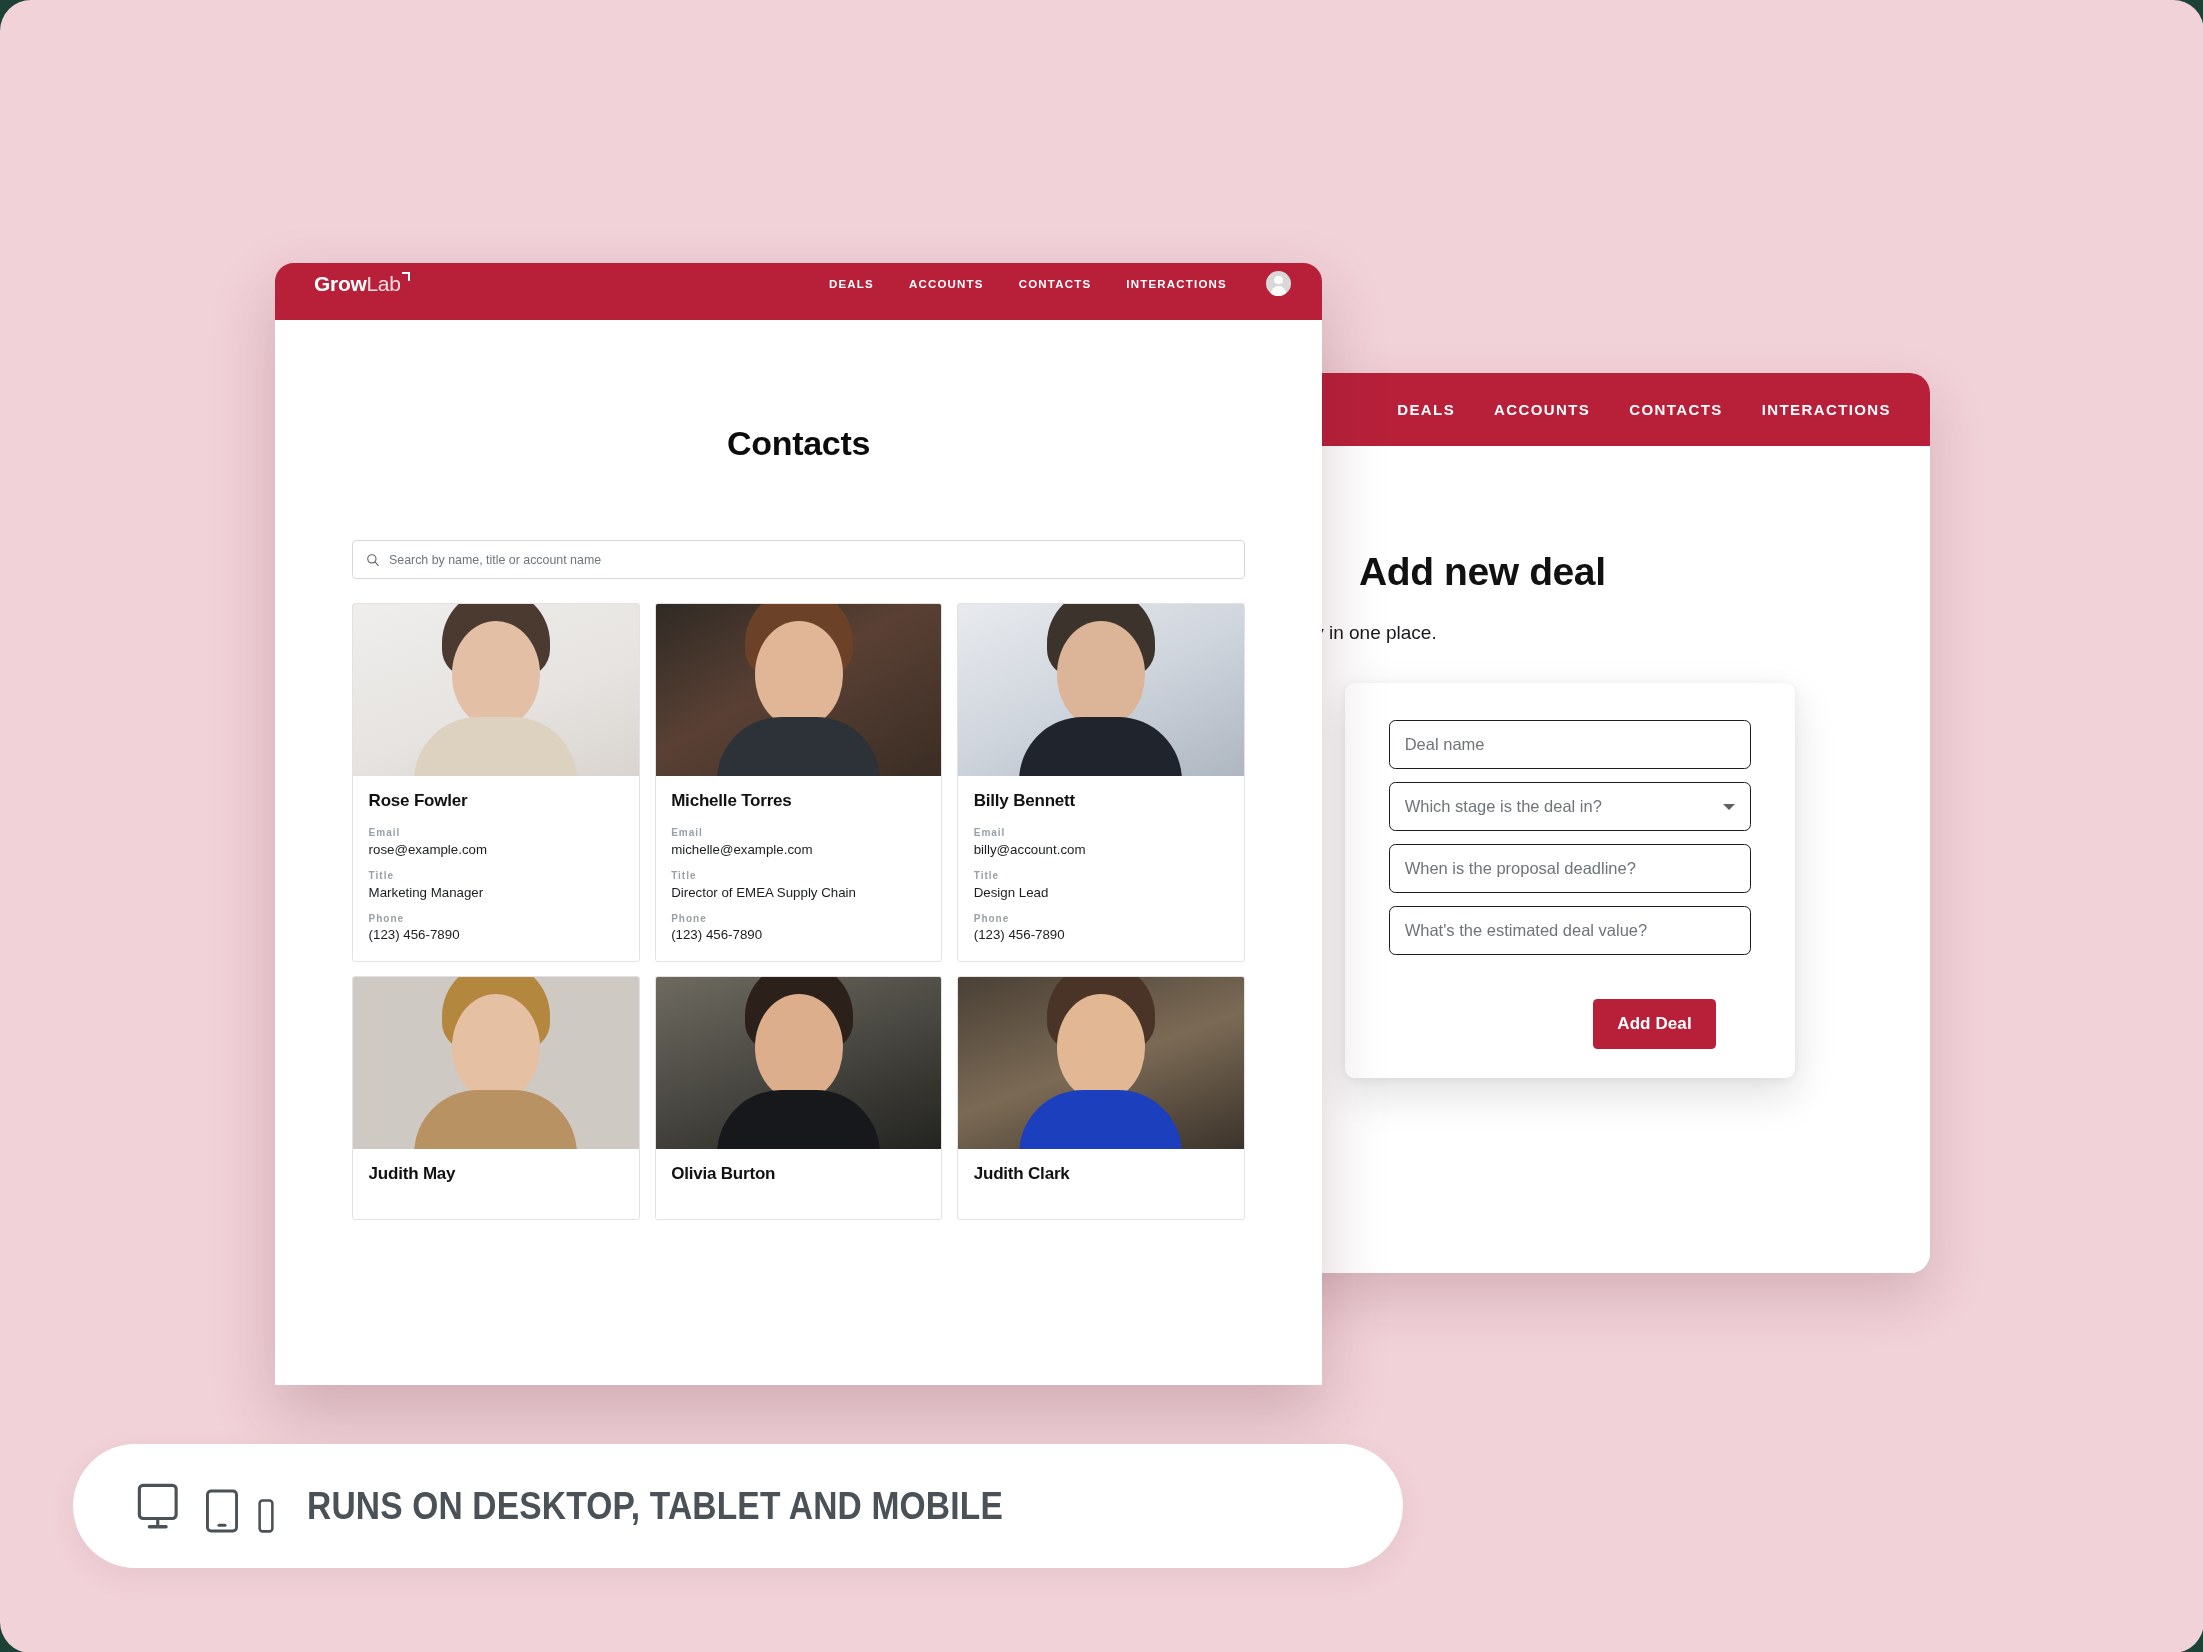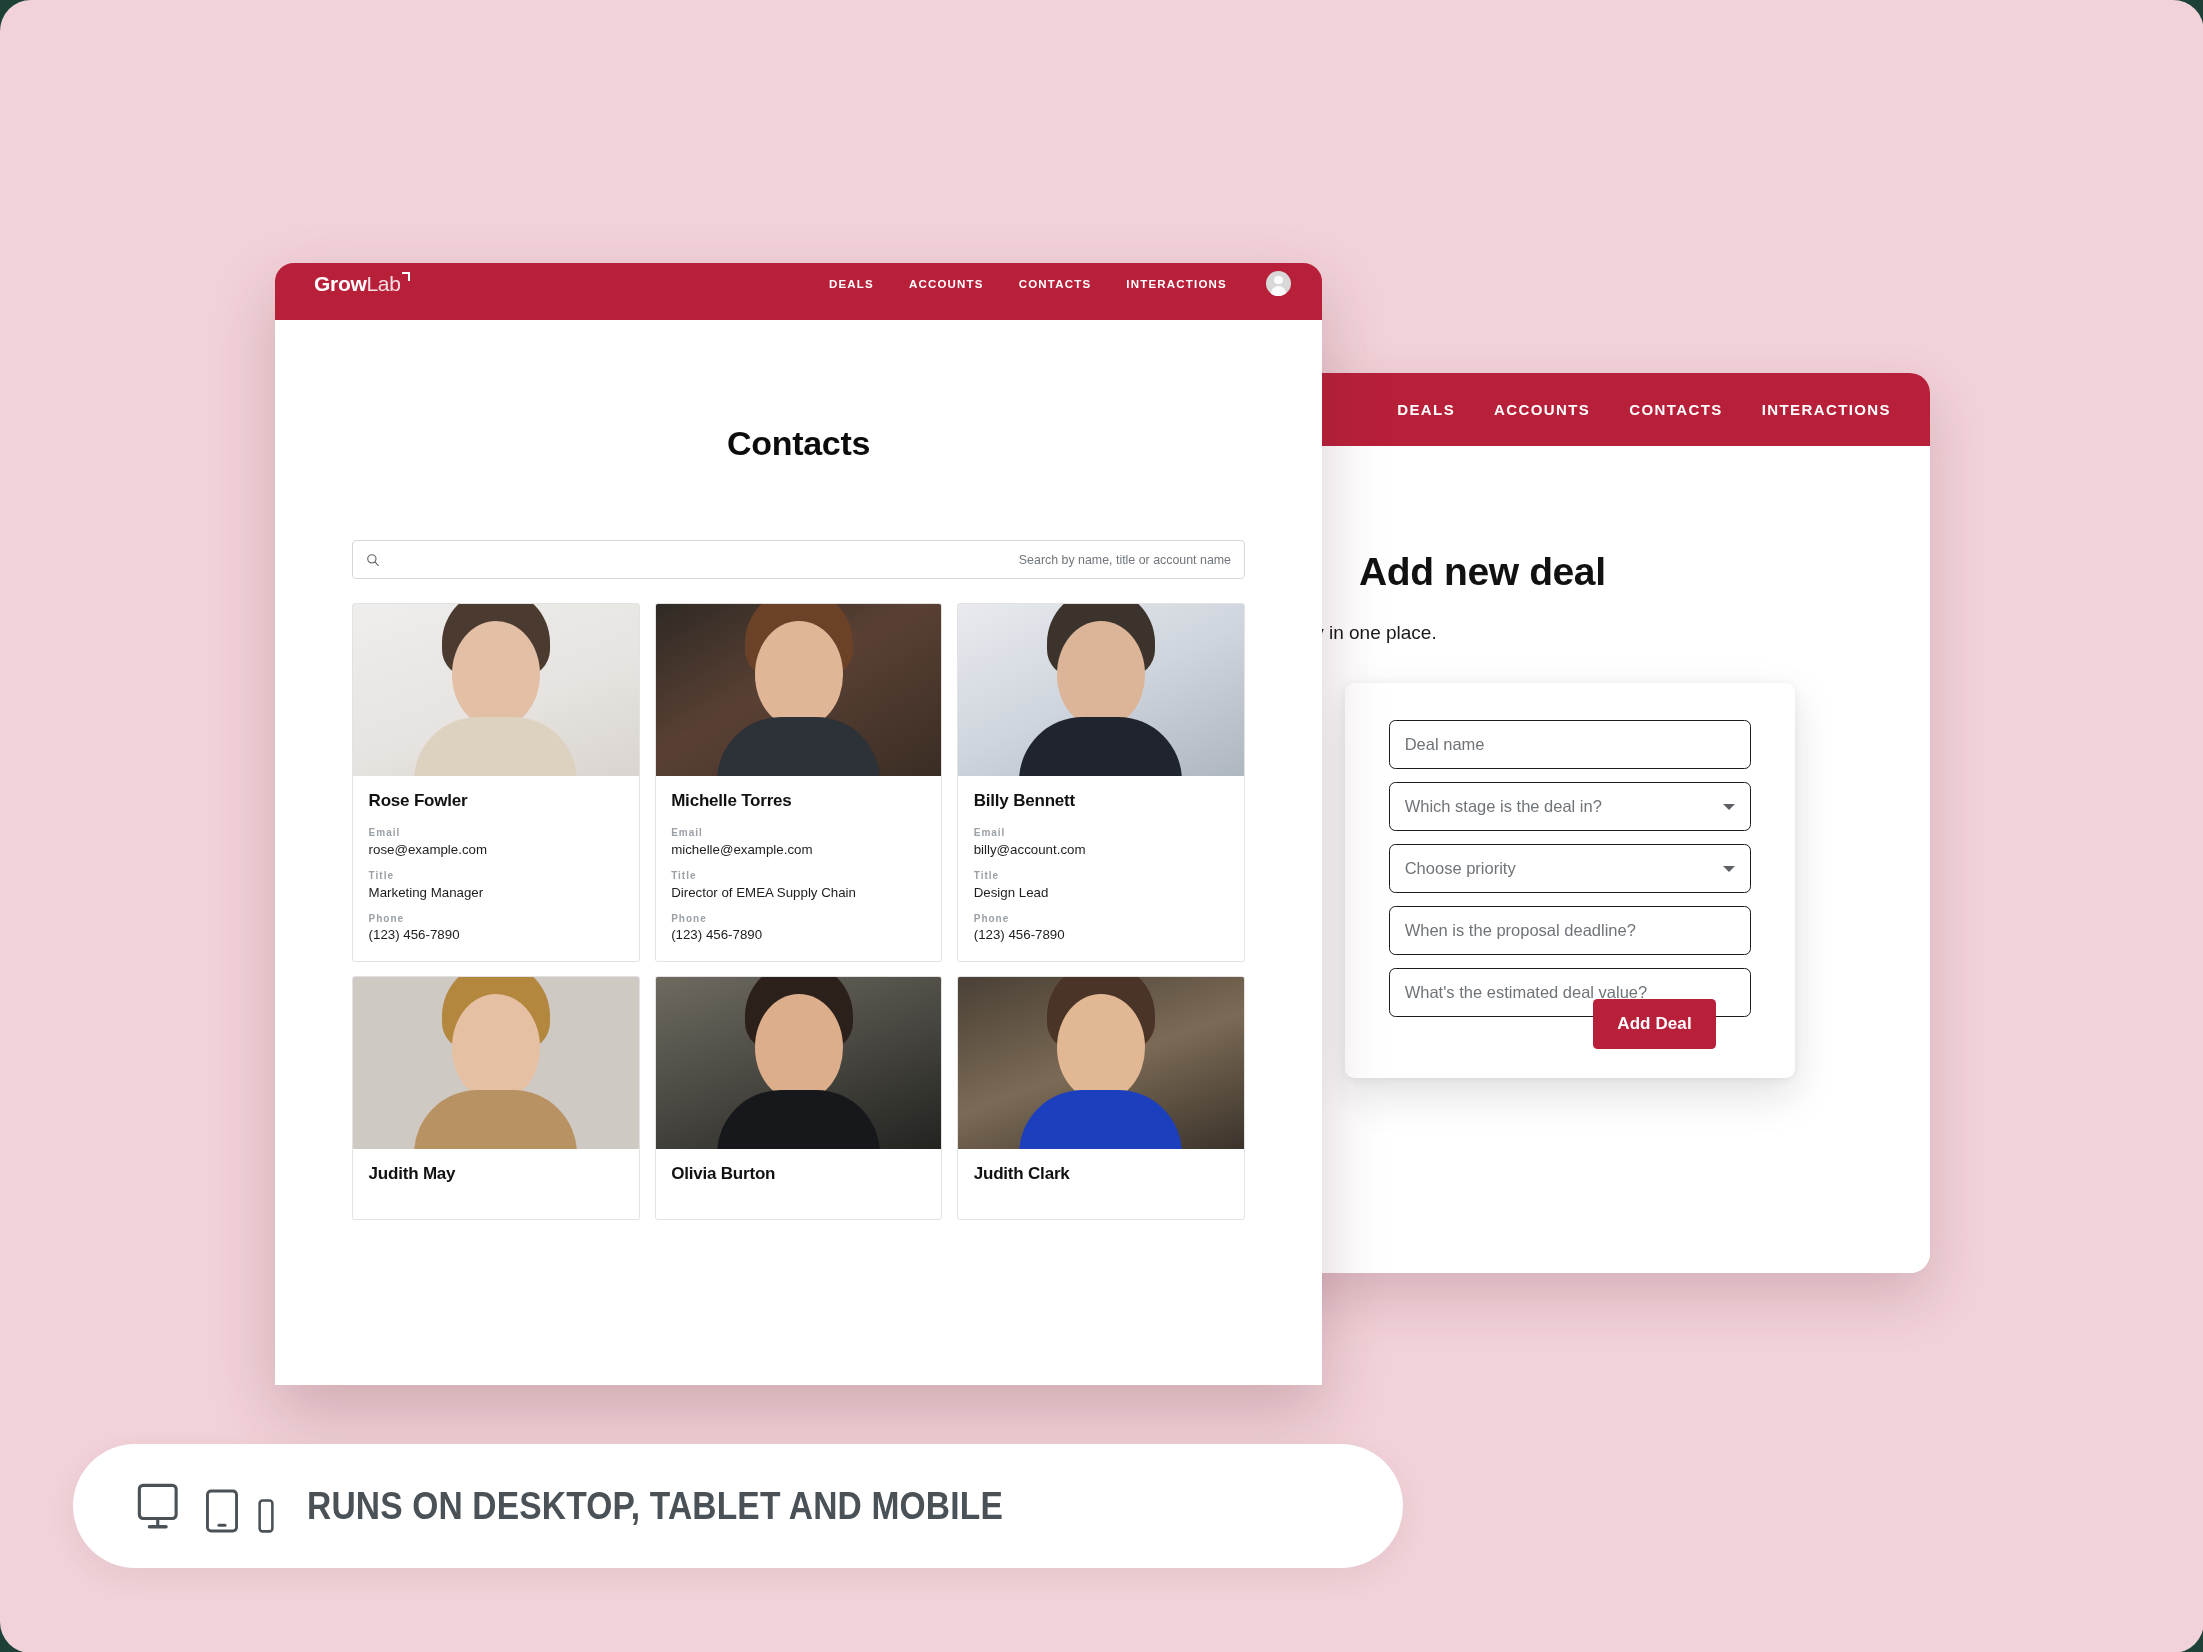--- a/index.html
+++ b/index.html
@@ -247,21 +247,20 @@
     margin-right: 9.2px;
   }
   .search-input {
     border: none;
     outline: none;
     flex: 1;
     font-size: 12.4px;
     color: #3a3a3a;
     font-family: "Liberation Sans", sans-serif;
     background: transparent;
-    text-align: right;
   }
   .search-input::placeholder { color: #70767c; }
 
   .grid {
     margin: 24px auto 16px auto;
     width: 893px;
     display: grid;
     grid-template-columns: repeat(3, 1fr);
     gap: 14.7px;
   }
@@ -371,24 +370,20 @@
     <div class="body">
       <div class="deal-title">Add new deal</div>
       <div class="deal-sub">deals and keep track of all the history in one place.</div>
 
       <div class="deal-card">
         <div class="field">
           <span class="ph">Deal name</span>
         </div>
         <div class="field">
           <span class="ph">Which stage is the deal in?</span>
-          <span class="caret"></span>
-        </div>
-        <div class="field">
-          <span class="ph">Choose priority</span>
           <span class="caret"></span>
         </div>
         <div class="field">
           <span class="ph">When is the proposal deadline?</span>
         </div>
         <div class="field">
           <span class="ph">What's the estimated deal value?</span>
         </div>
         <button class="add-deal-btn">Add Deal</button>
       </div>

